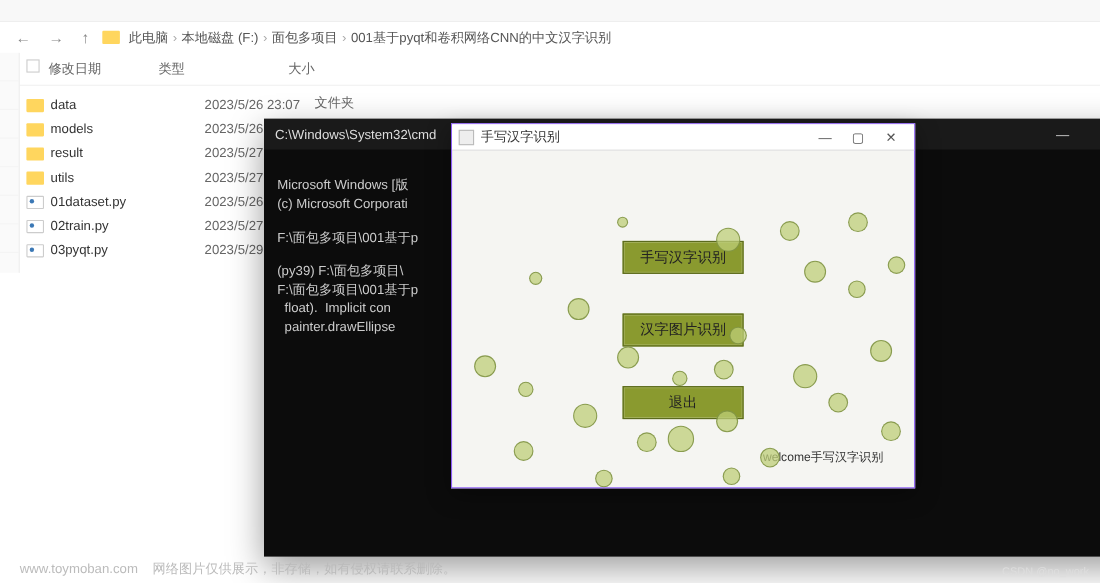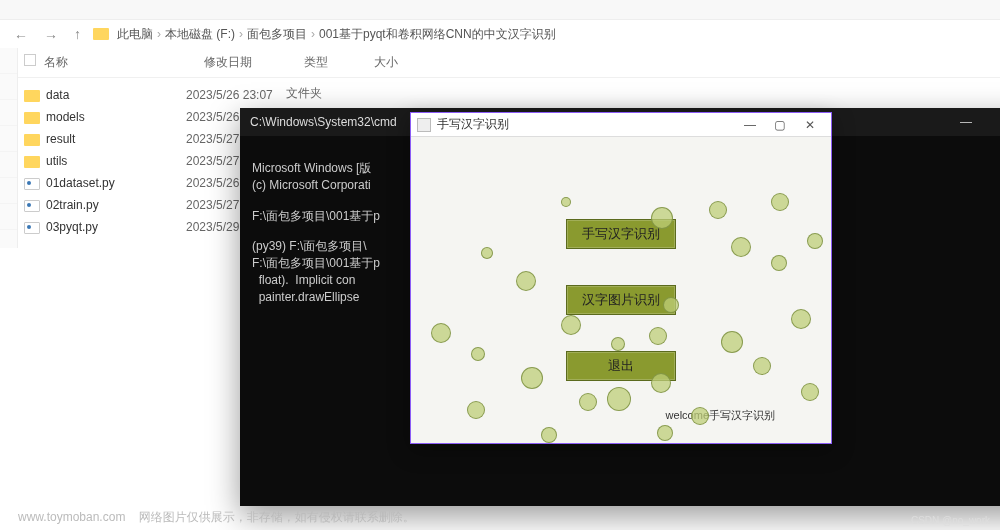--- a/index.html
+++ b/index.html
@@ -10,21 +10,21 @@
 .exp-top { height: 20px; background: #f8f8f8; border-bottom: 1px solid #eee; }
 .exp-addr { display: flex; align-items: center; padding: 4px 10px; gap: 8px; height: 28px; }
 .exp-addr .nav-arrow { color: #888; font-size: 14px; padding: 0 4px; }
 .exp-addr .folder-ico { width: 16px; height: 12px; background: #ffd65e; border-radius: 1px; display: inline-block; }
 .breadcrumb { display: flex; align-items: center; gap: 4px; color: #555; }
 .breadcrumb .sep { color: #aaa; }
 .exp-head { display: flex; padding: 6px 24px; color: #666; border-bottom: 1px solid #f0f0f0; }
 .col-name { width: 160px; }
 .col-date { width: 100px; }
 .col-type { width: 70px; }
-.col-size { width: 60px; }
+.col-size { width: 60px; margin-left: 48px; }
 .exp-body { padding: 2px 24px; }
 .exp-sidebar { position: absolute; left: 0; top: 48px; width: 18px; height: 200px; background: #fafafa; border-right: 1px solid #eee; }
 .exp-sidebar div { height: 26px; border-bottom: 1px solid #f4f4f4; }
 .row { display: flex; align-items: flex-end; height: 22px; }
 .row .ico { width: 16px; height: 12px; margin-right: 6px; display: inline-block; border-radius: 1px; }
 .ico.folder { background: #ffd65e; }
 .ico.py { background: #fff; border: 1px solid #ccc; position: relative; }
 .ico.py::after { content:""; position:absolute; left:2px; top:2px; width:4px; height:4px; background:#3b78b5; border-radius:50%; }
 .row .name { width: 140px; color: #333; }
 .row .date { width: 100px; color: #666; }
@@ -41,21 +41,21 @@
 .term-body .line { min-height: 14px; }
 
 
 .pyqt { position: absolute; top: 112px; left: 410px; width: 422px; height: 332px; background: #f5f5f2; border: 1px solid #8b5cf6; box-shadow: 0 6px 20px rgba(0,0,0,.35); }
 .pyqt-title { height: 24px; background: #fff; border-bottom: 1px solid #ddd; display: flex; align-items: center; padding: 0 6px; font-size: 12px; color: #333; }
 .pyqt-title .spacer { flex: 1; }
 .pyqt-title .wbtn { width: 30px; text-align: center; color: #555; }
 .pyqt-title .ico { width: 14px; height: 14px; margin-right: 6px; background:#eee; border:1px solid #bbb; }
 .pyqt-body { position: relative; height: calc(100% - 24px); }
 .pyqt-btn { position: absolute; left: 50%; transform: translateX(-50%); width: 110px; height: 30px; background: #8a9a2f; border: 1px solid #5b6a1e; color: #222; font-size: 13px; display:flex; align-items:center; justify-content:center; box-shadow: inset 0 0 0 1px rgba(255,255,255,.2); }
-.welcome { position: absolute; right: 56px; bottom: 20px; font-size: 11px; color: #333; }
+.welcome { position: absolute; right: 28px; bottom: 20px; font-size: 11px; color: #333; }
 .bubble { position: absolute; border-radius: 50%; background: rgba(190,205,120,.75); border: 1px solid rgba(120,140,60,.8); }
 
 
 .footer { position: absolute; bottom: 4px; left: 18px; color: #bbb; font-size: 12px; }
 .credit { position: absolute; bottom: 4px; right: 10px; color: #ddd; font-size: 10px; }
 </style>
 </head>
 <body>
 
 <div class="explorer">
@@ -79,21 +79,20 @@
     <div></div>
       <div></div>
       <div></div>
       <div></div>
       <div></div>
       <div></div>
       <div></div>
   </div>
   <div class="exp-head">
     <span class="cb"></span>
-    <span class="col-name">名称</span>
     <span class="col-date">修改日期</span>
     <span class="col-type">类型</span>
     <span class="col-size">大小</span>
   </div>
   <div class="exp-body" id="exp-body">
       <div class="row">
         <span class="ico folder"></span>
     <span class="name">data</span>
     <span class="date">2023/5/26 23:07</span>
     <span class="type">文件夹</span>

